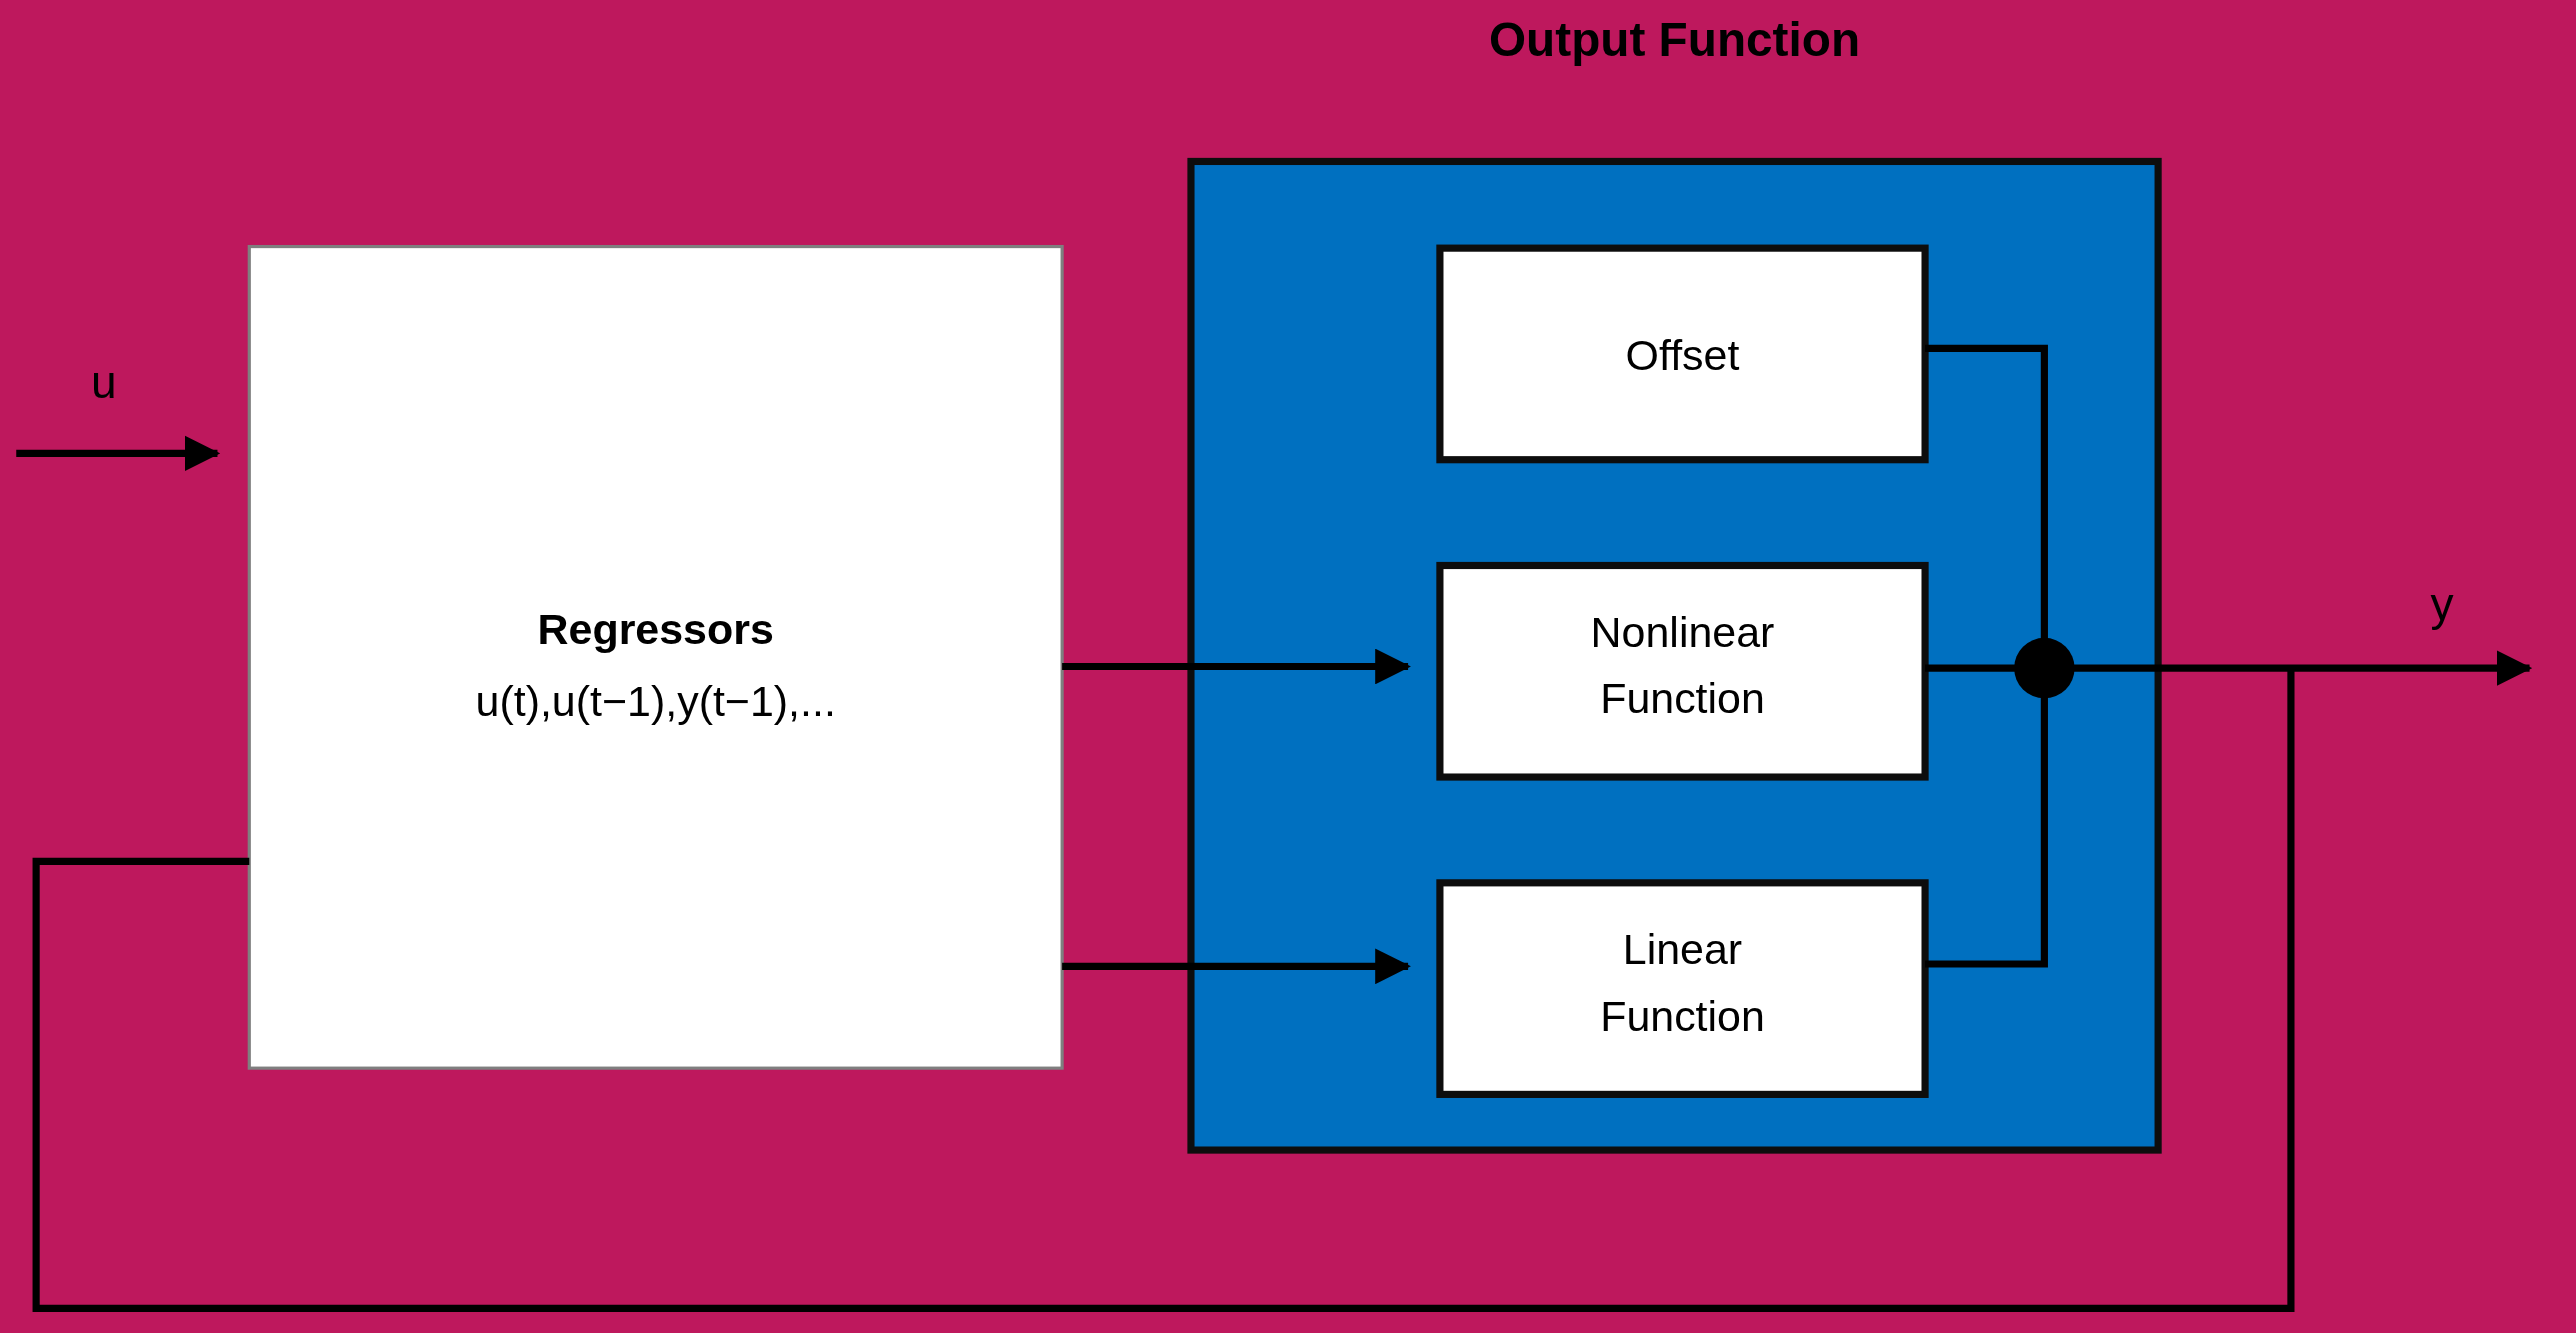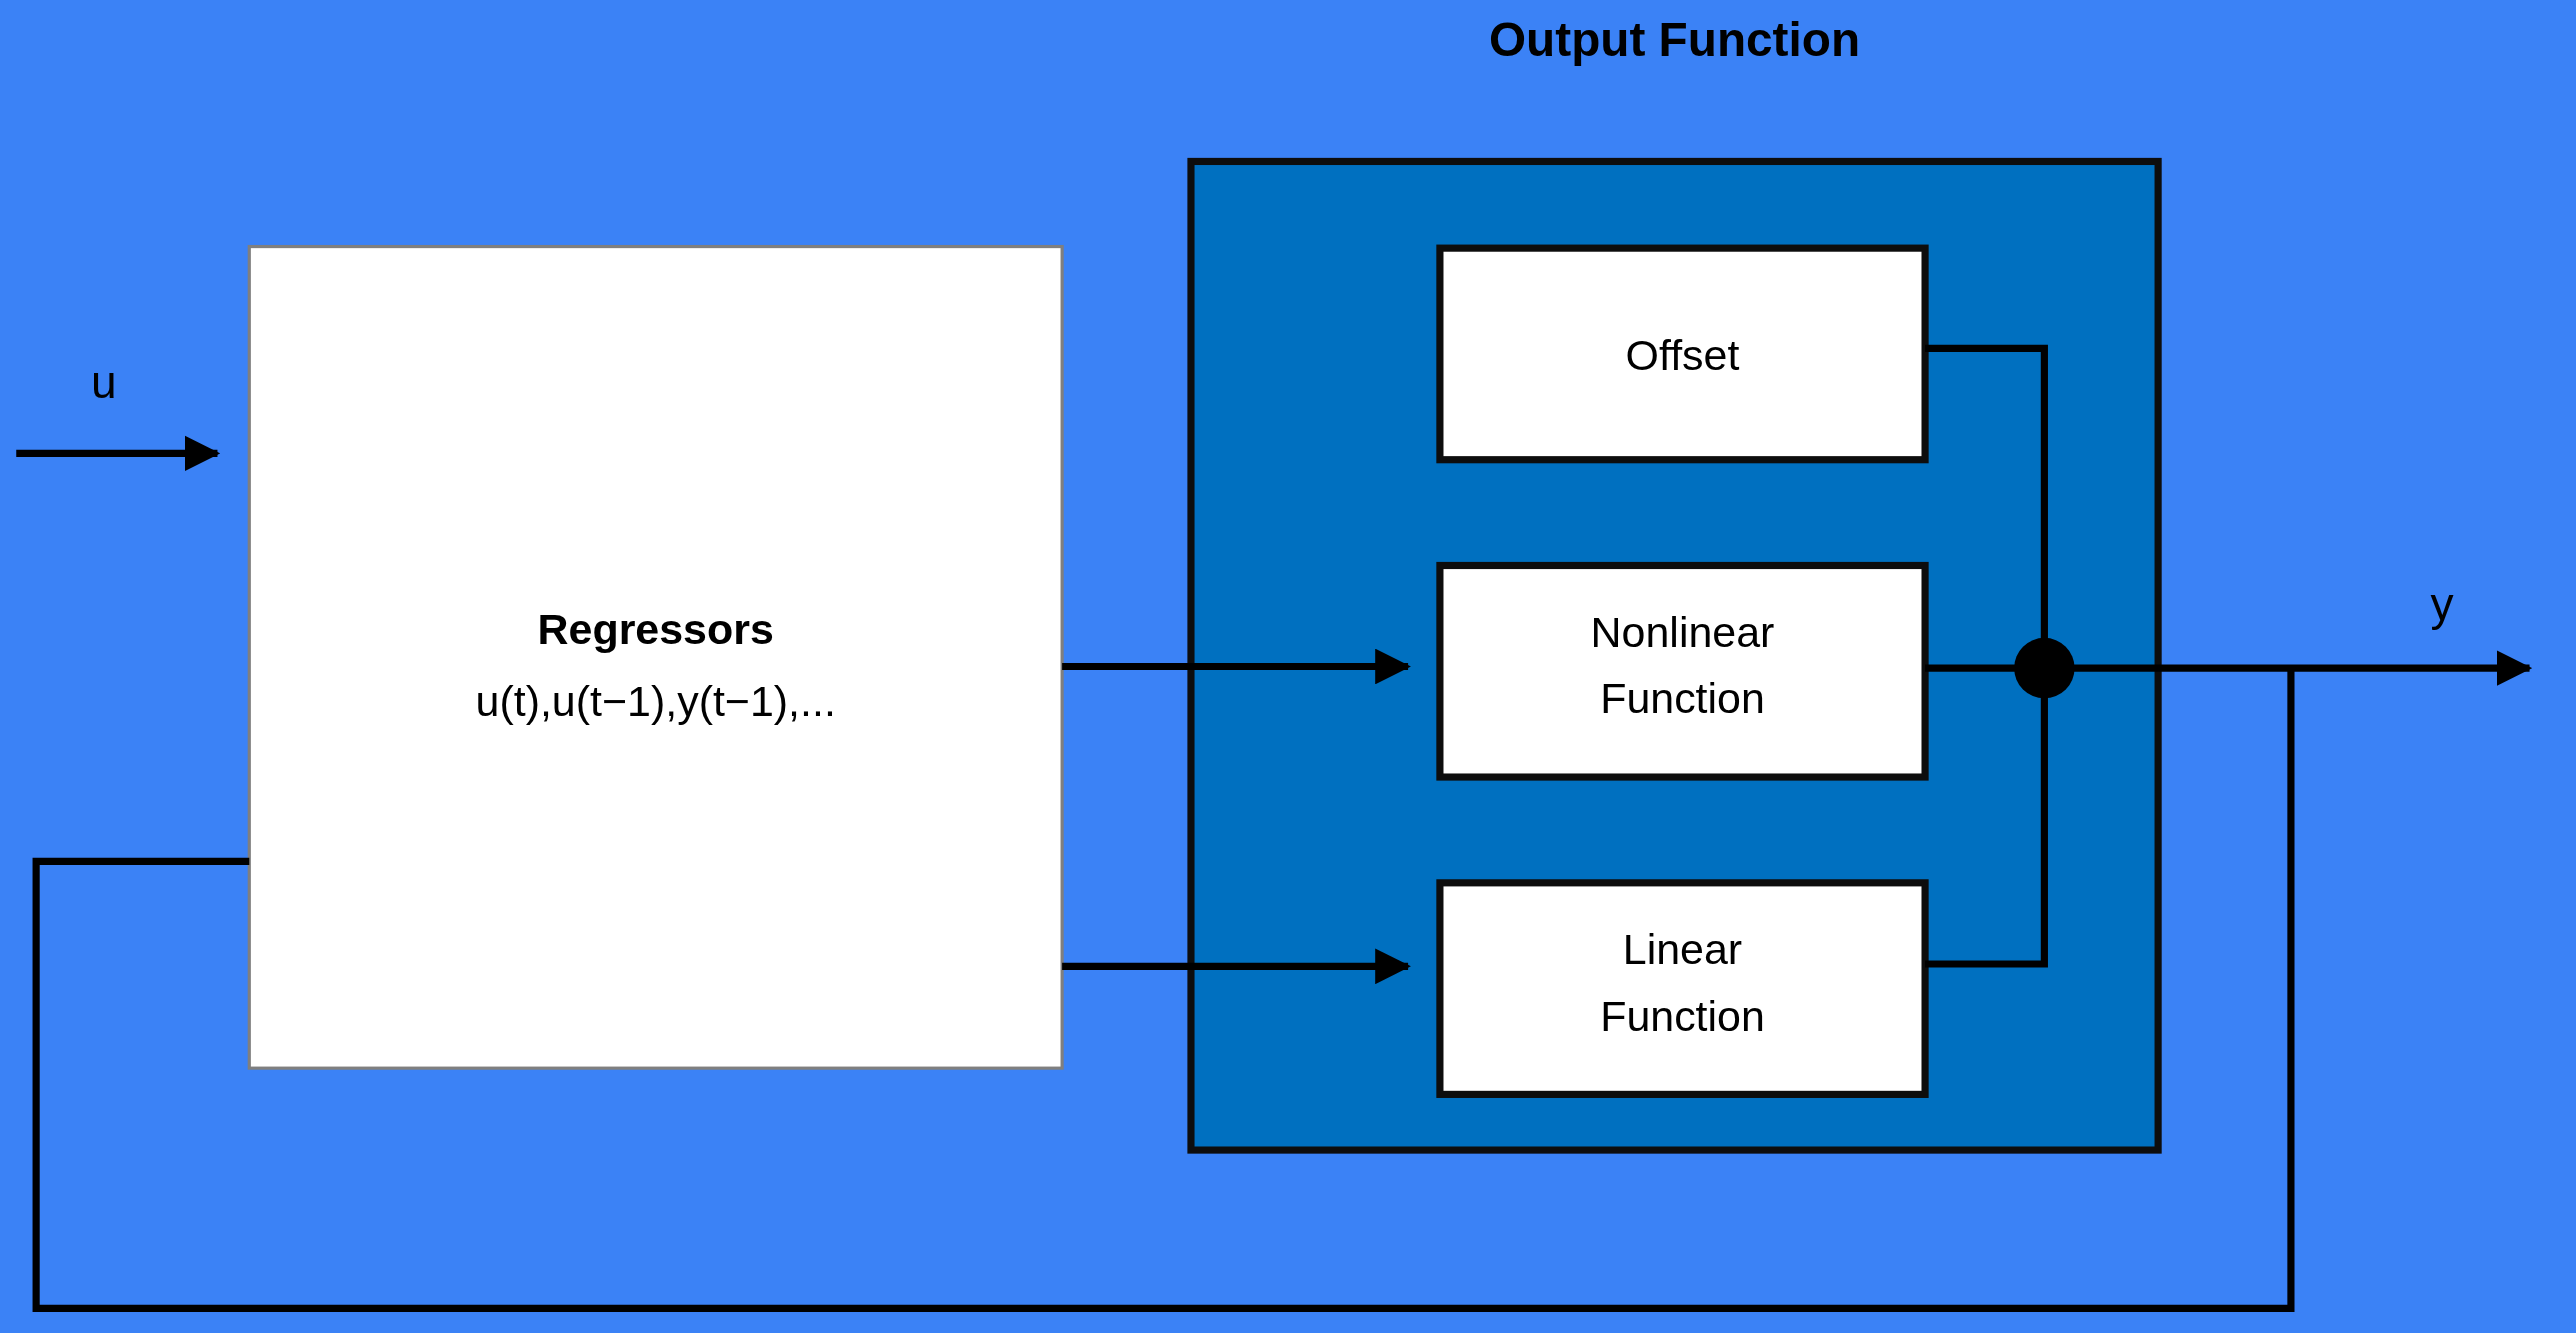--- a/index.html
+++ b/index.html
@@ -10,21 +10,21 @@
   body {
     width: 2576px;
     height: 1333px;
     font-family: "Liberation Sans", sans-serif;
     overflow: hidden;
   }
   #diagram-root {
     position: relative;
     width: 2576px;
     height: 1333px;
-    background: #3b82f6;
+    background: #be185d;
   }
   svg.canvas {
     position: absolute;
     top: 0;
     left: 0;
     width: 2576px;
     height: 1333px;
     display: block;
   }
   .box-label,

